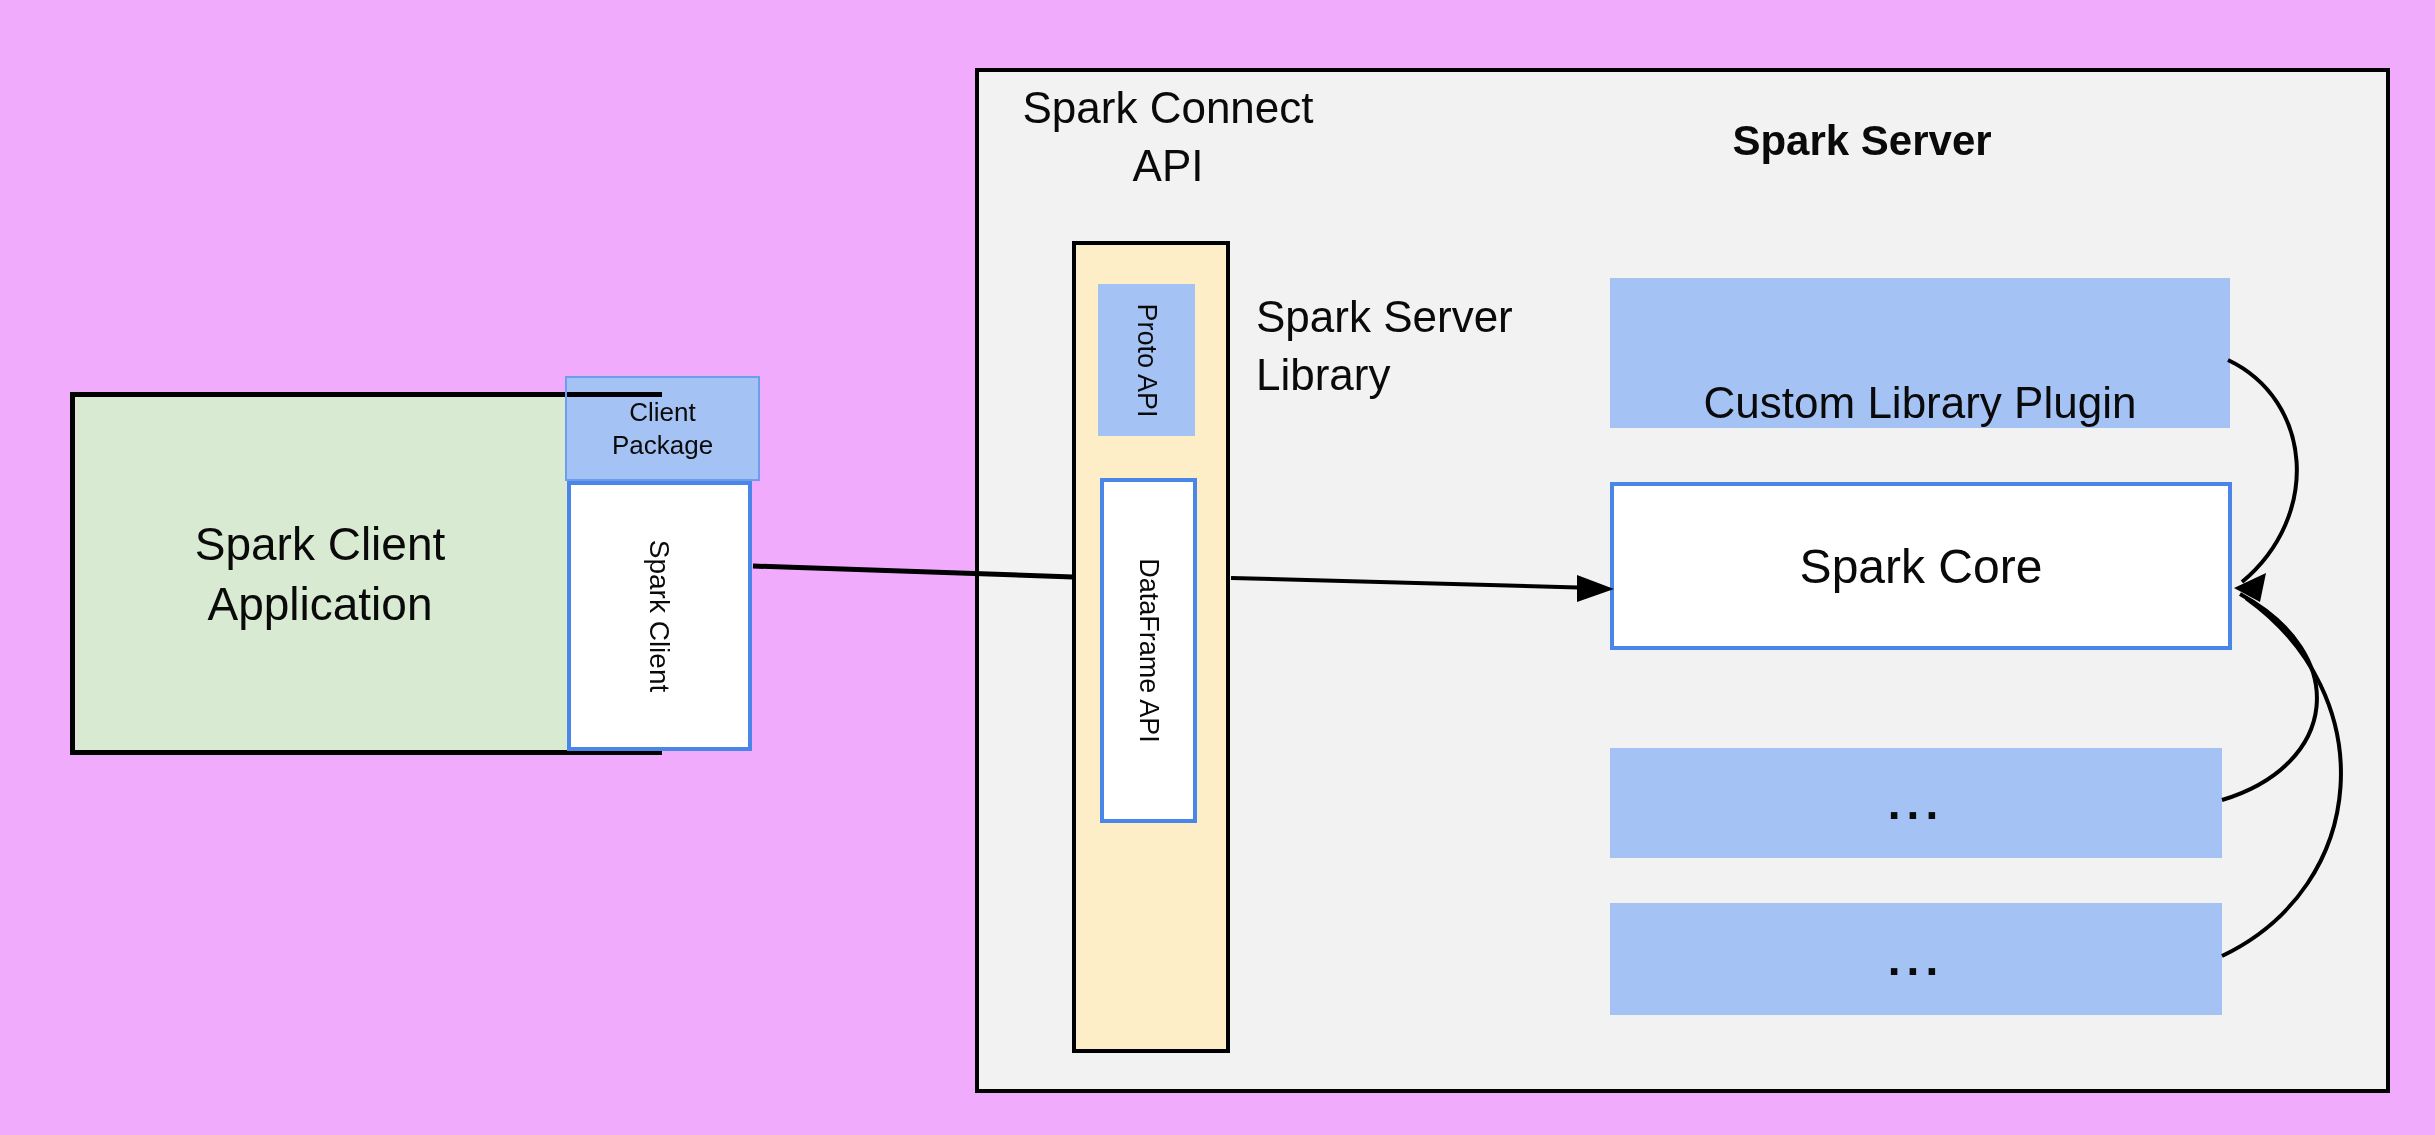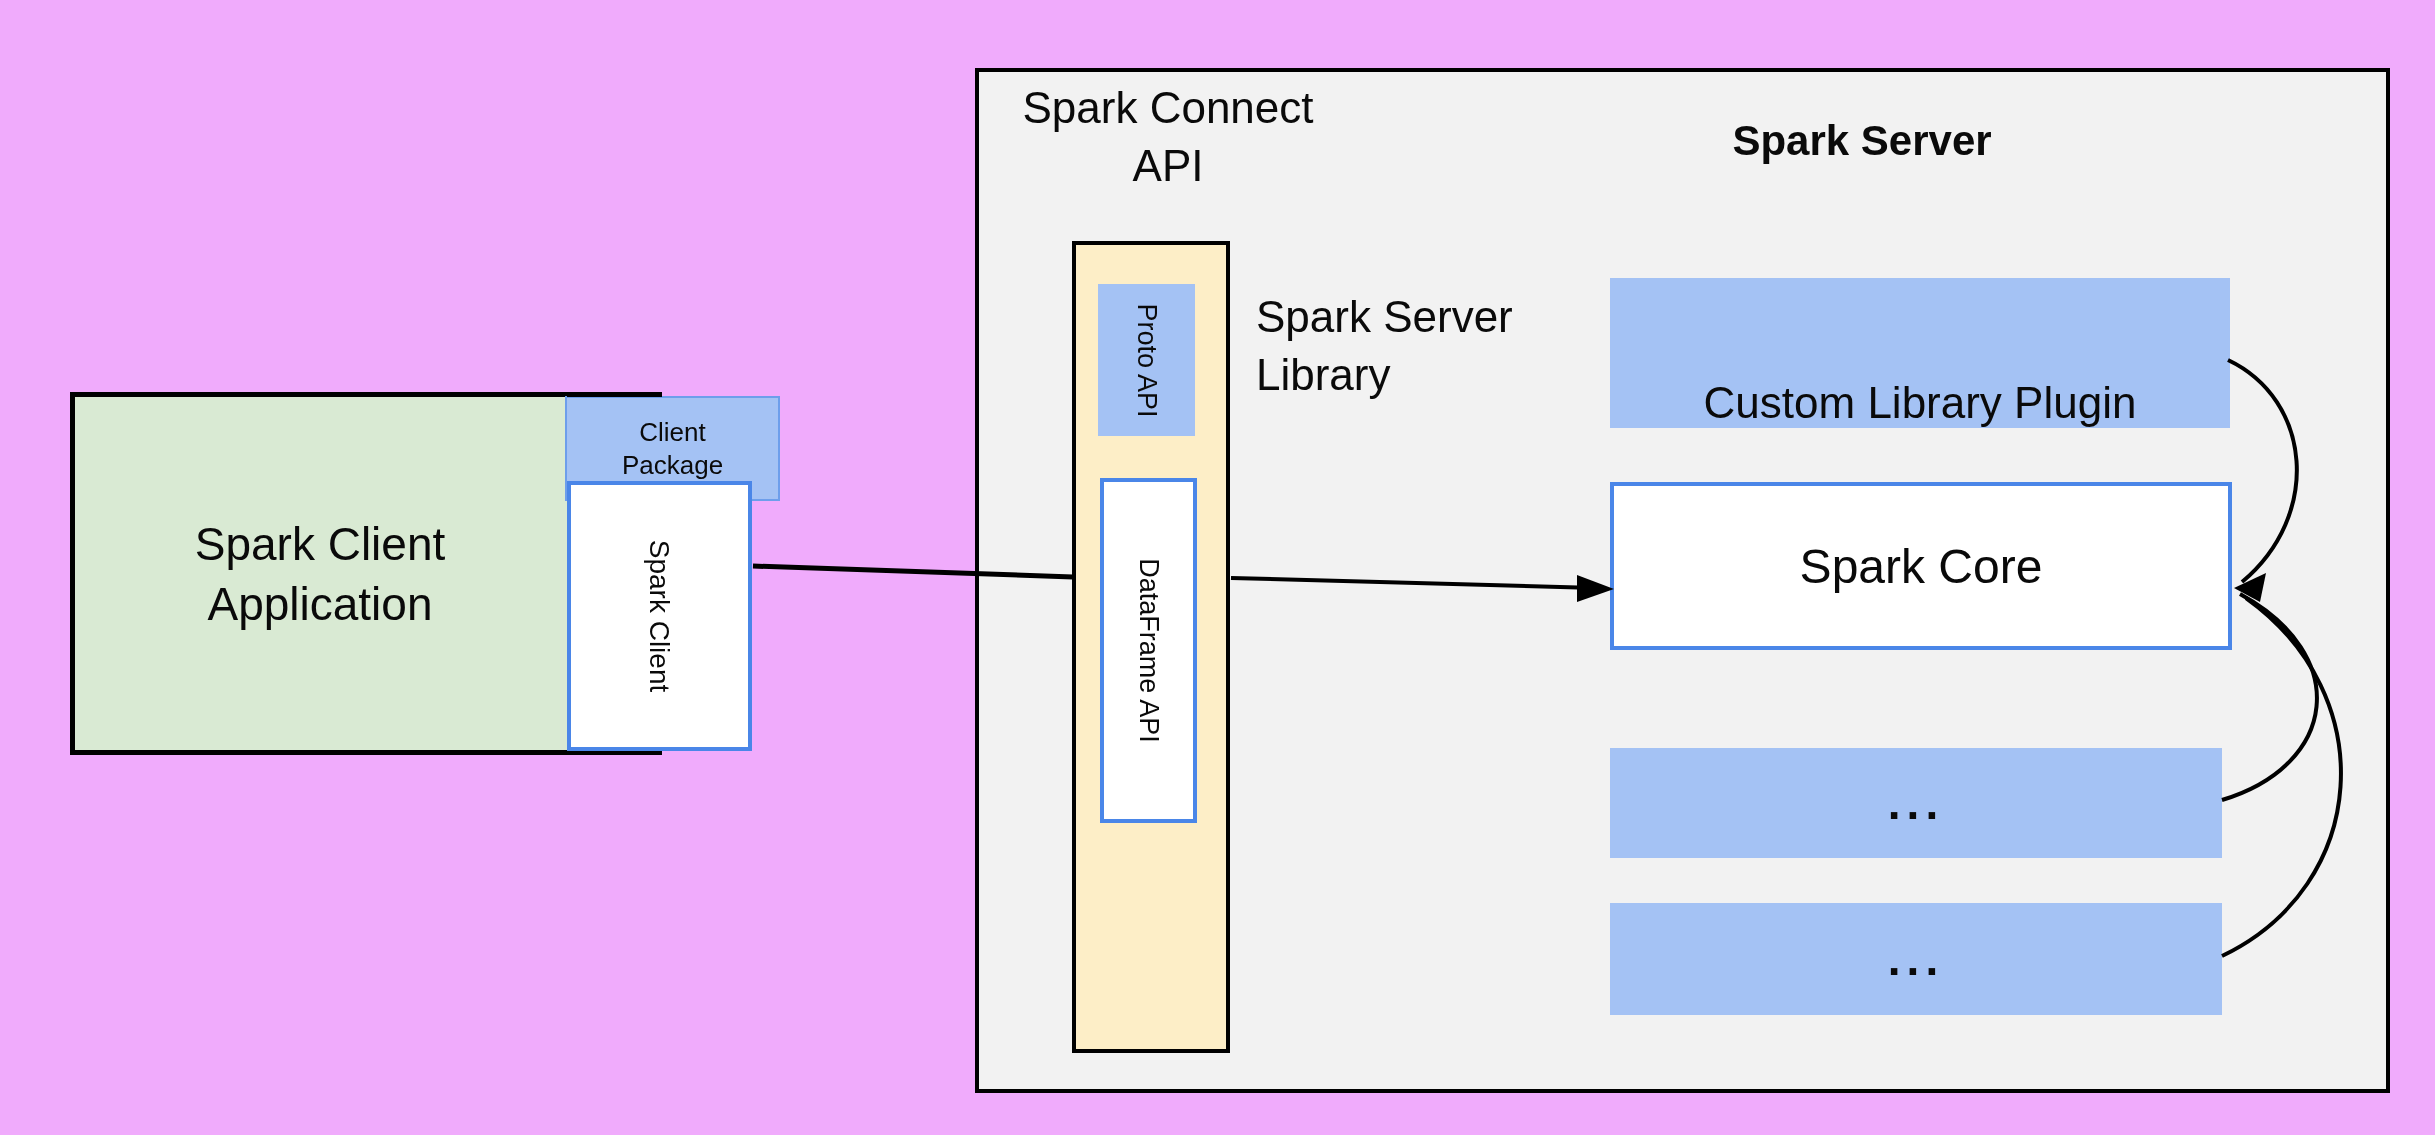--- a/index.html
+++ b/index.html
@@ -61,21 +61,21 @@
   <div class="abs flexc t-title t-left" style="left:1256px;top:288px;width:300px;height:116px;text-align:left;">
     <span>Spark Server Library</span>
   </div>
 
   <div class="abs box-green" style="left:70px;top:392px;width:592px;height:363px;"></div>
 
   <div class="abs flexc t-xl" style="left:90px;top:392px;width:460px;height:363px;">
     <span style="display:block;width:320px;">Spark Client Application</span>
   </div>
 
-  <div class="abs box-blue-bordered flexc t-small" style="left:565px;top:376px;width:215px;height:105px;margin-top:20px;">
+  <div class="abs box-blue-bordered flexc t-small" style="left:565px;top:376px;width:195px;height:105px;">
     <span style="display:block;width:120px;">Client Package</span>
   </div>
 
   <div class="abs quirk" style="left:567px;top:392px;width:95px;height:5px;"></div>
 
   <div class="abs box-white-blue flexc" style="left:567px;top:481px;width:185px;height:270px;">
     <span class="t-rot">Spark Client</span>
   </div>
 
   <div class="abs box-blue flexc t-plugin" style="left:1610px;top:278px;width:620px;height:150px;">

